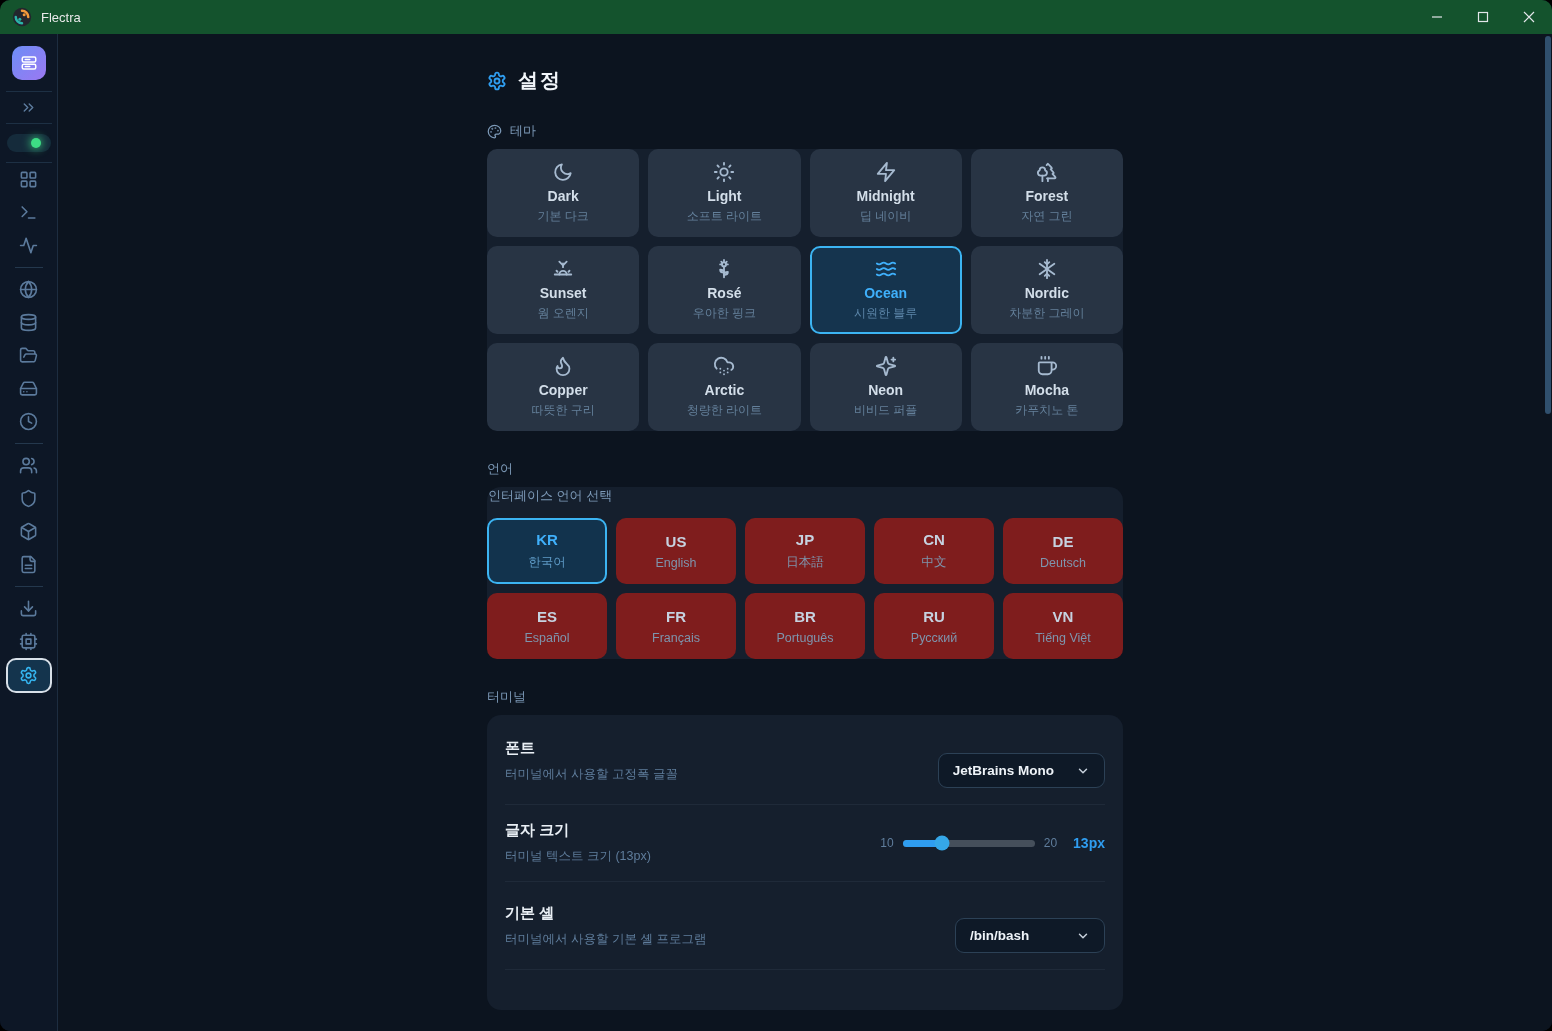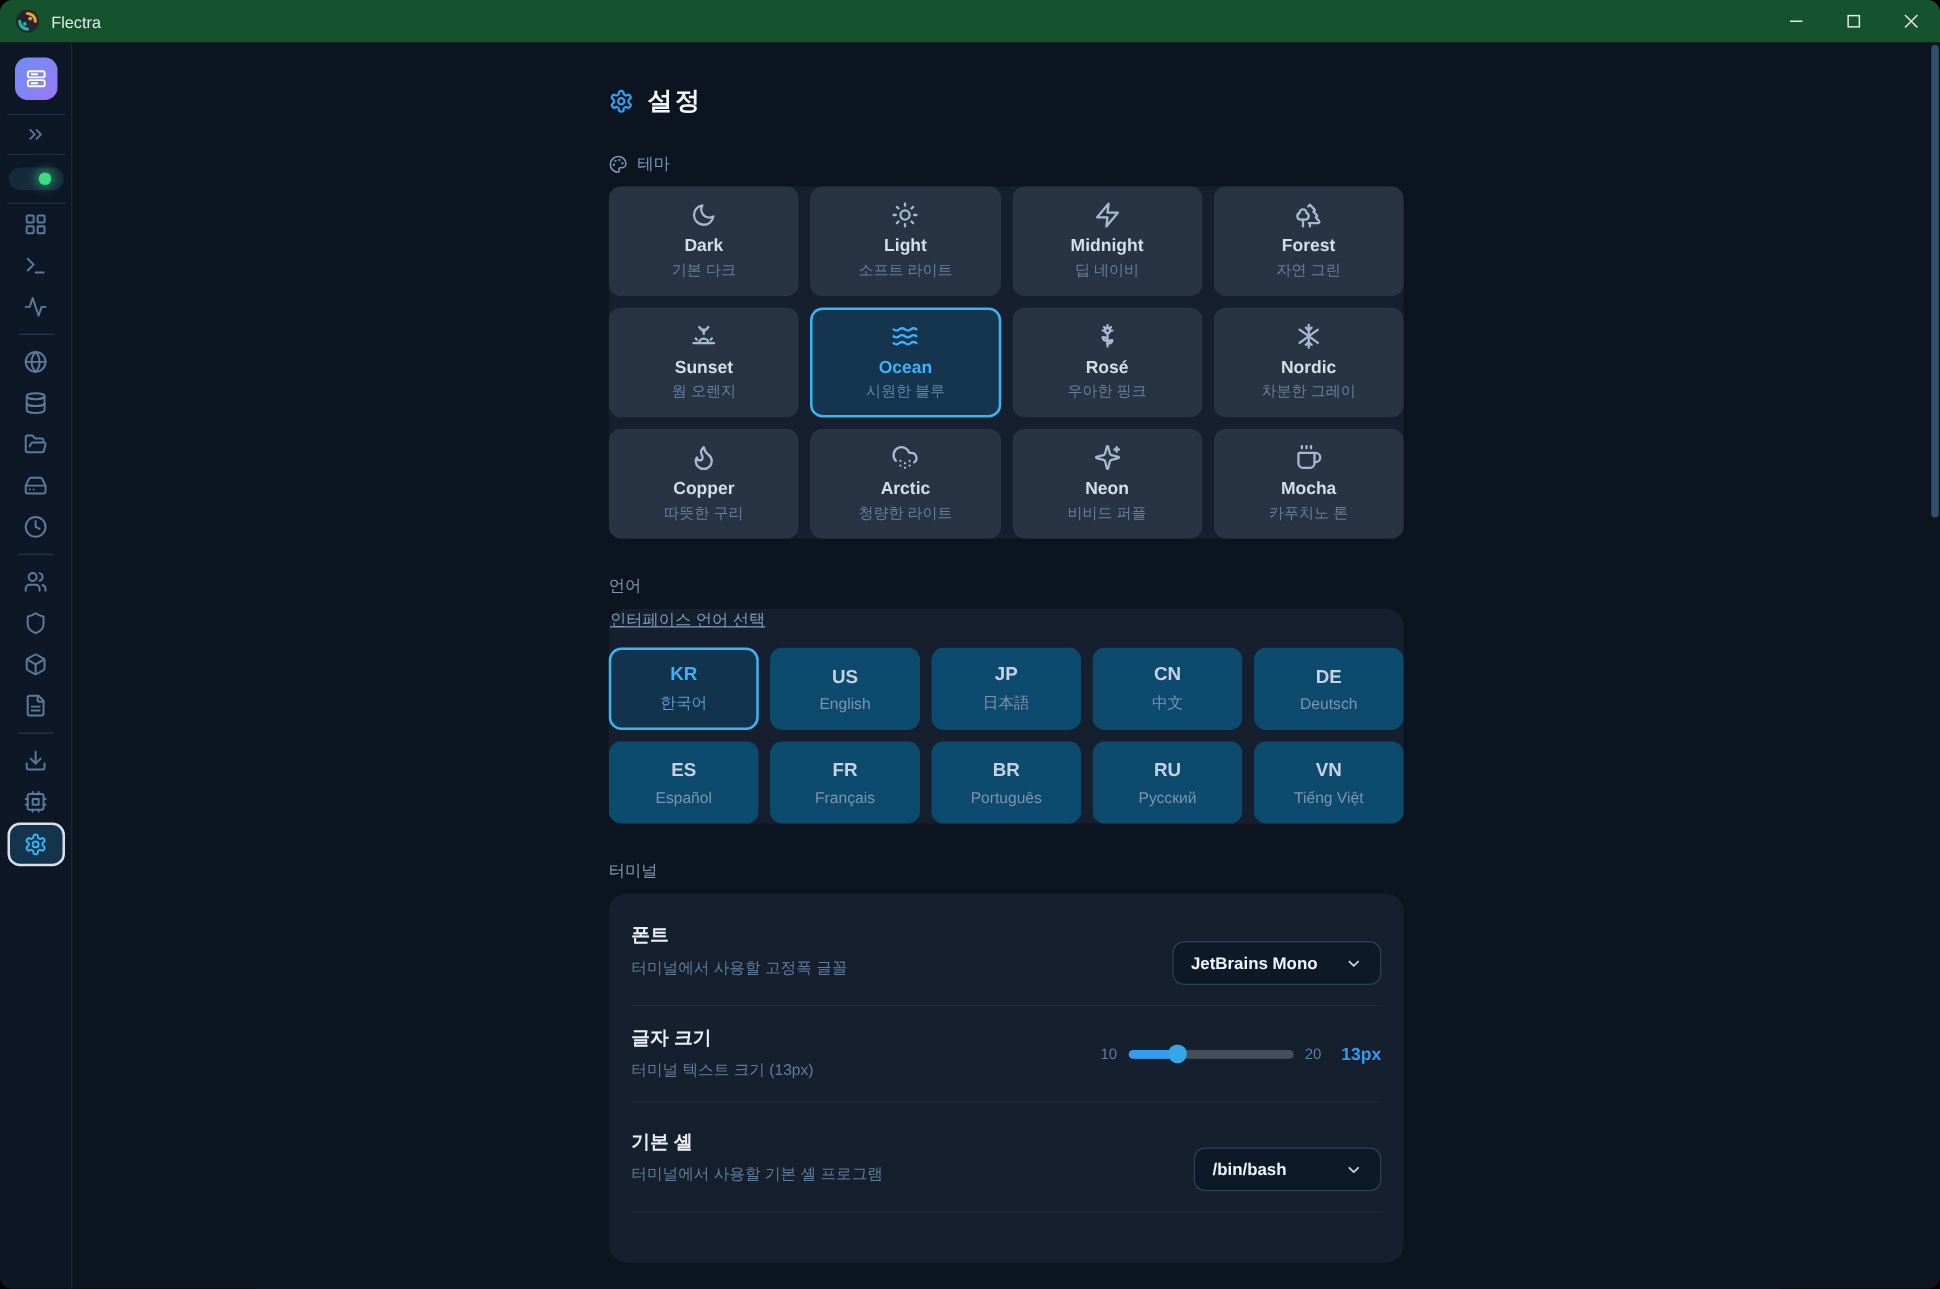--- a/index.html
+++ b/index.html
@@ -39,23 +39,23 @@
   .theme-grid { display:grid; grid-template-columns:repeat(4,1fr); gap:9px; }
   .theme-card { background:#283444; border-radius:10px; height:88px; display:flex; flex-direction:column; align-items:center; justify-content:center; border:2px solid transparent; color:#a6bad0; }
   .theme-name { font-size:14px; font-weight:600; color:#d3dee9; margin-top:5px; }
   .theme-desc { font-size:12px; color:#64809b; margin-top:4px; }
   .theme-card.selected { background:#15344e; border-color:#3cb4f2; color:#3fb0fb; }
   .theme-card.selected .theme-name { color:#3fb0fb; }
   .theme-card.selected .theme-desc { color:#5d87aa; }
 
   
   .lang-section-label { margin-top:29px; }
-  .picker-label { font-size:13px; color:#7d9ab8; margin:0 0 13px 1px;text-decoration:underline; }
+  .picker-label { font-size:13px; color:#7d9ab8; margin:0 0 13px 1px; }
   .lang-grid { display:grid; grid-template-columns:repeat(5,1fr); gap:9px; }
-  .lang-card { background:#0c4a6e; border-radius:10px; height:66px; display:flex; flex-direction:column; align-items:center; justify-content:center; border:2px solid transparent; }
+  .lang-card { background:#7f1d1d; border-radius:10px; height:66px; display:flex; flex-direction:column; align-items:center; justify-content:center; border:2px solid transparent; }
   .lang-code { font-size:15px; font-weight:600; color:#c6d2e0; }
   .lang-name { font-size:12.5px; color:#7e95ad; margin-top:6px; }
   .lang-card.selected { background:#12334d; border-color:#3cb4f2; }
   .lang-card.selected .lang-code { color:#3fb0fb; }
   .lang-card.selected .lang-name { color:#5f9cc8; }
 
   
   .terminal-panel { padding:2px 18px 40px; }
   .setting-row { display:flex; justify-content:space-between; align-items:center; padding:16px 0; border-bottom:1px solid rgba(150,180,210,.08); }
   .row-label { font-size:15px; font-weight:700; color:#e9eff5; }
@@ -299,39 +299,39 @@
                   <path d="M12 10V6"></path>
                   <path d="m8 8 4 4 4-4" transform="translate(0,-4)"></path>
                   <path d="M4.9 13.9l1.1 1.1M18 15l1.1-1.1"></path>
                   <path d="M16 18a4 4 0 0 0-8 0"></path>
                   <path d="M3 18h18"></path>
                   <path d="M2 21h20" opacity="0"></path>
                 </svg>
               <span class="theme-name">Sunset</span>
               <span class="theme-desc">웜 오렌지</span>
             </button>
-            <button class="theme-card selected">
-              <svg width="22" height="22" viewBox="0 0 24 24" fill="none" stroke="currentColor" stroke-width="2" stroke-linecap="round" stroke-linejoin="round">
-                  <path d="M2 6c.6.5 1.2 1 2.5 1C7 7 7 5 9.5 5c2.6 0 2.4 2 5 2 2.5 0 2.5-2 5-2 1.3 0 1.9.5 2.5 1"></path>
-                  <path d="M2 12c.6.5 1.2 1 2.5 1 2.5 0 2.5-2 5-2 2.6 0 2.4 2 5 2 2.5 0 2.5-2 5-2 1.3 0 1.9.5 2.5 1"></path>
-                  <path d="M2 18c.6.5 1.2 1 2.5 1 2.5 0 2.5-2 5-2 2.6 0 2.4 2 5 2 2.5 0 2.5-2 5-2 1.3 0 1.9.5 2.5 1"></path>
-                </svg>
-              <span class="theme-name">Ocean</span>
-              <span class="theme-desc">시원한 블루</span>
-            </button>
             <button class="theme-card">
               <svg width="22" height="22" viewBox="0 0 24 24" fill="none" stroke="currentColor" stroke-width="2" stroke-linecap="round" stroke-linejoin="round">
                   <circle cx="12" cy="7" r="2.2"></circle>
                   <path d="M12 2.2v1.6M7.8 7h1.6M14.6 7h1.6M9 4l1.1 1.1M15 4l-1.1 1.1"></path>
                   <path d="M12 9.2V21"></path>
                   <path d="M12 16c-2.4 0-4.2-1.2-4.2-3.2 2.4 0 4.2 1.2 4.2 3.2z"></path>
                   <path d="M12 18.5c2.4 0 4.2-1.2 4.2-3.2-2.4 0-4.2 1.2-4.2 3.2z"></path>
                 </svg>
               <span class="theme-name">Rosé</span>
               <span class="theme-desc">우아한 핑크</span>
+            </button>
+            <button class="theme-card selected">
+              <svg width="22" height="22" viewBox="0 0 24 24" fill="none" stroke="currentColor" stroke-width="2" stroke-linecap="round" stroke-linejoin="round">
+                  <path d="M2 6c.6.5 1.2 1 2.5 1C7 7 7 5 9.5 5c2.6 0 2.4 2 5 2 2.5 0 2.5-2 5-2 1.3 0 1.9.5 2.5 1"></path>
+                  <path d="M2 12c.6.5 1.2 1 2.5 1 2.5 0 2.5-2 5-2 2.6 0 2.4 2 5 2 2.5 0 2.5-2 5-2 1.3 0 1.9.5 2.5 1"></path>
+                  <path d="M2 18c.6.5 1.2 1 2.5 1 2.5 0 2.5-2 5-2 2.6 0 2.4 2 5 2 2.5 0 2.5-2 5-2 1.3 0 1.9.5 2.5 1"></path>
+                </svg>
+              <span class="theme-name">Ocean</span>
+              <span class="theme-desc">시원한 블루</span>
             </button>
             <button class="theme-card">
               <svg width="22" height="22" viewBox="0 0 24 24" fill="none" stroke="currentColor" stroke-width="2" stroke-linecap="round" stroke-linejoin="round">
                   <path d="M12 2v20"></path>
                   <path d="M4 6.2l16 11.6"></path>
                   <path d="M20 6.2L4 17.8"></path>
                   <path d="M9.5 4.5L12 7l2.5-2.5"></path>
                   <path d="M9.5 19.5L12 17l2.5 2.5"></path>
                 </svg>
               <span class="theme-name">Nordic</span>

